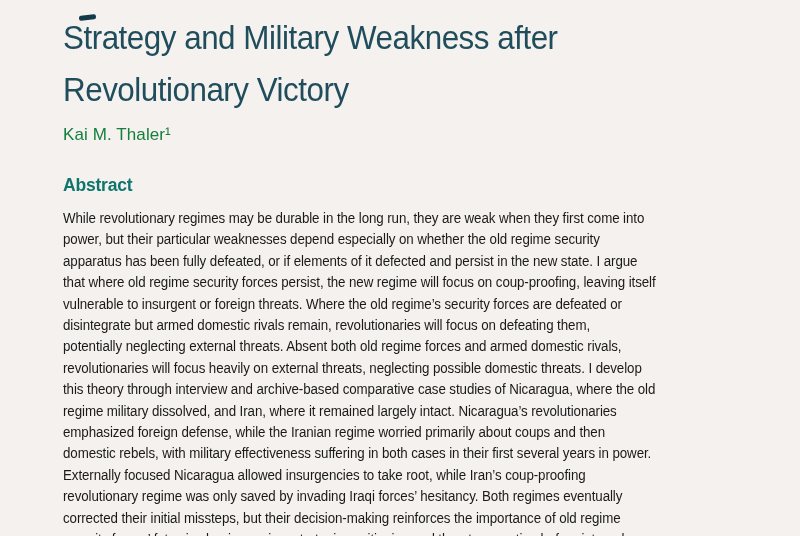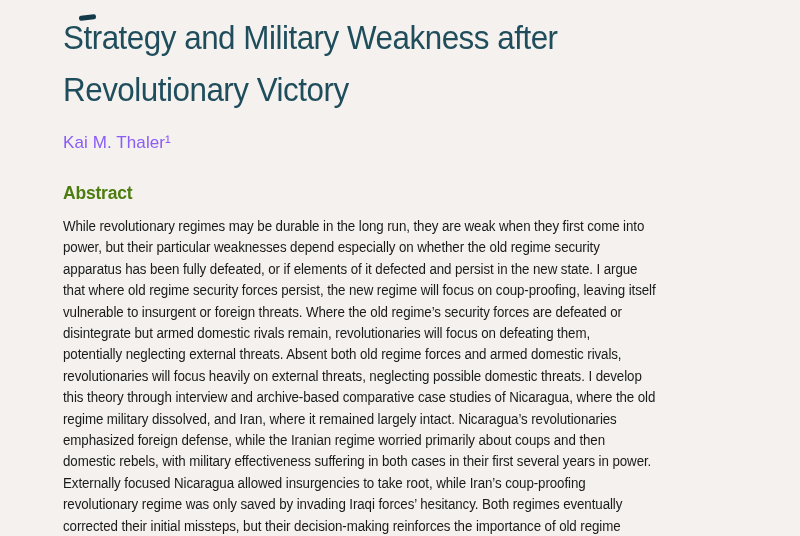--- a/index.html
+++ b/index.html
@@ -33,32 +33,32 @@
     color: #1f4d5b;
     letter-spacing: -0.5px;
   }
   h1.title .tline {
     display: block;
     white-space: nowrap;
     transform: scaleX(0.95);
     transform-origin: 0 50%;
   }
   .author {
-    margin-top: 16px;
+    margin-top: 8px;
     font-size: 17px;
     line-height: 22px;
-    color: #8b5cf6;
+    color: #15803d;
     letter-spacing: 0.1px;
   }
   h2.abstract-heading {
     margin: 28px 0 0 0;
     font-size: 17.5px;
     line-height: 22px;
     font-weight: 700;
-    color: #4d7c0f;
+    color: #0f766e;
     letter-spacing: -0.2px;
   }
   .abstract {
     margin-top: 11px;
     color: #1a1a1a;
   }
   .abstract .bline {
     font-size: 15.5px;
     line-height: 21.4px;
     white-space: nowrap;

